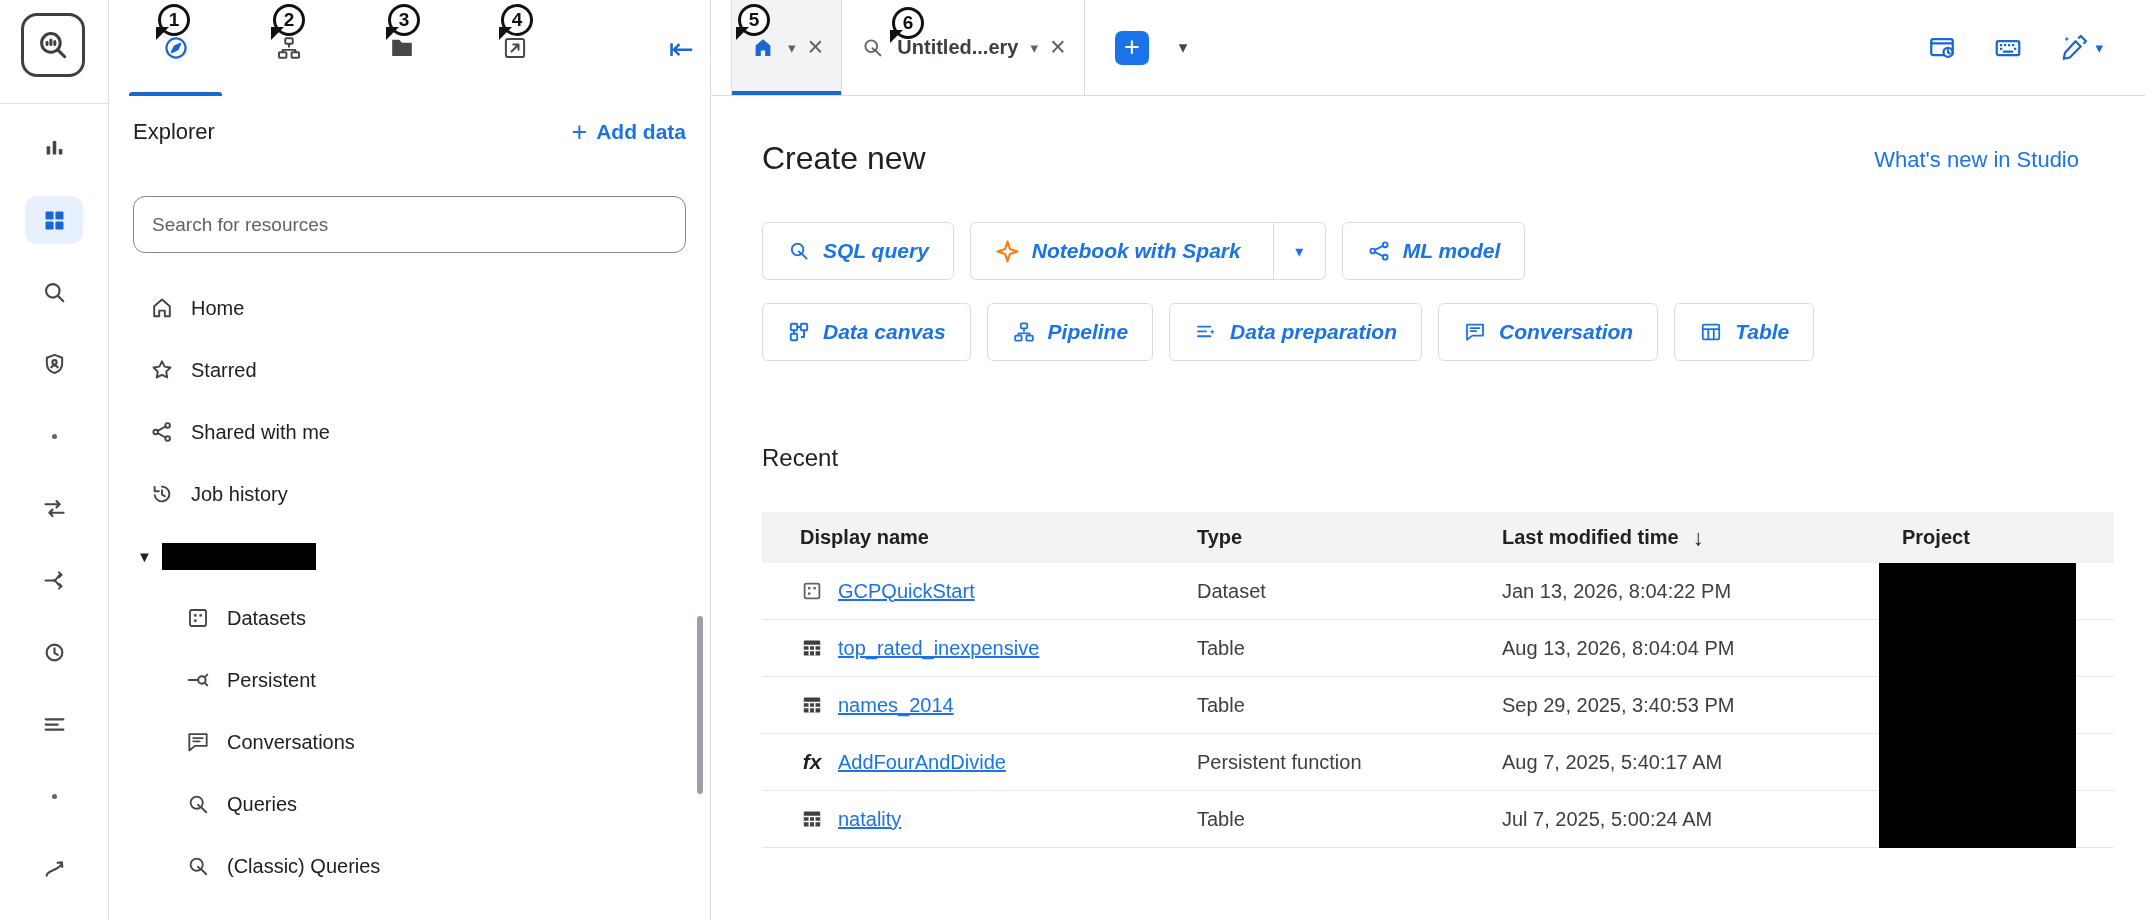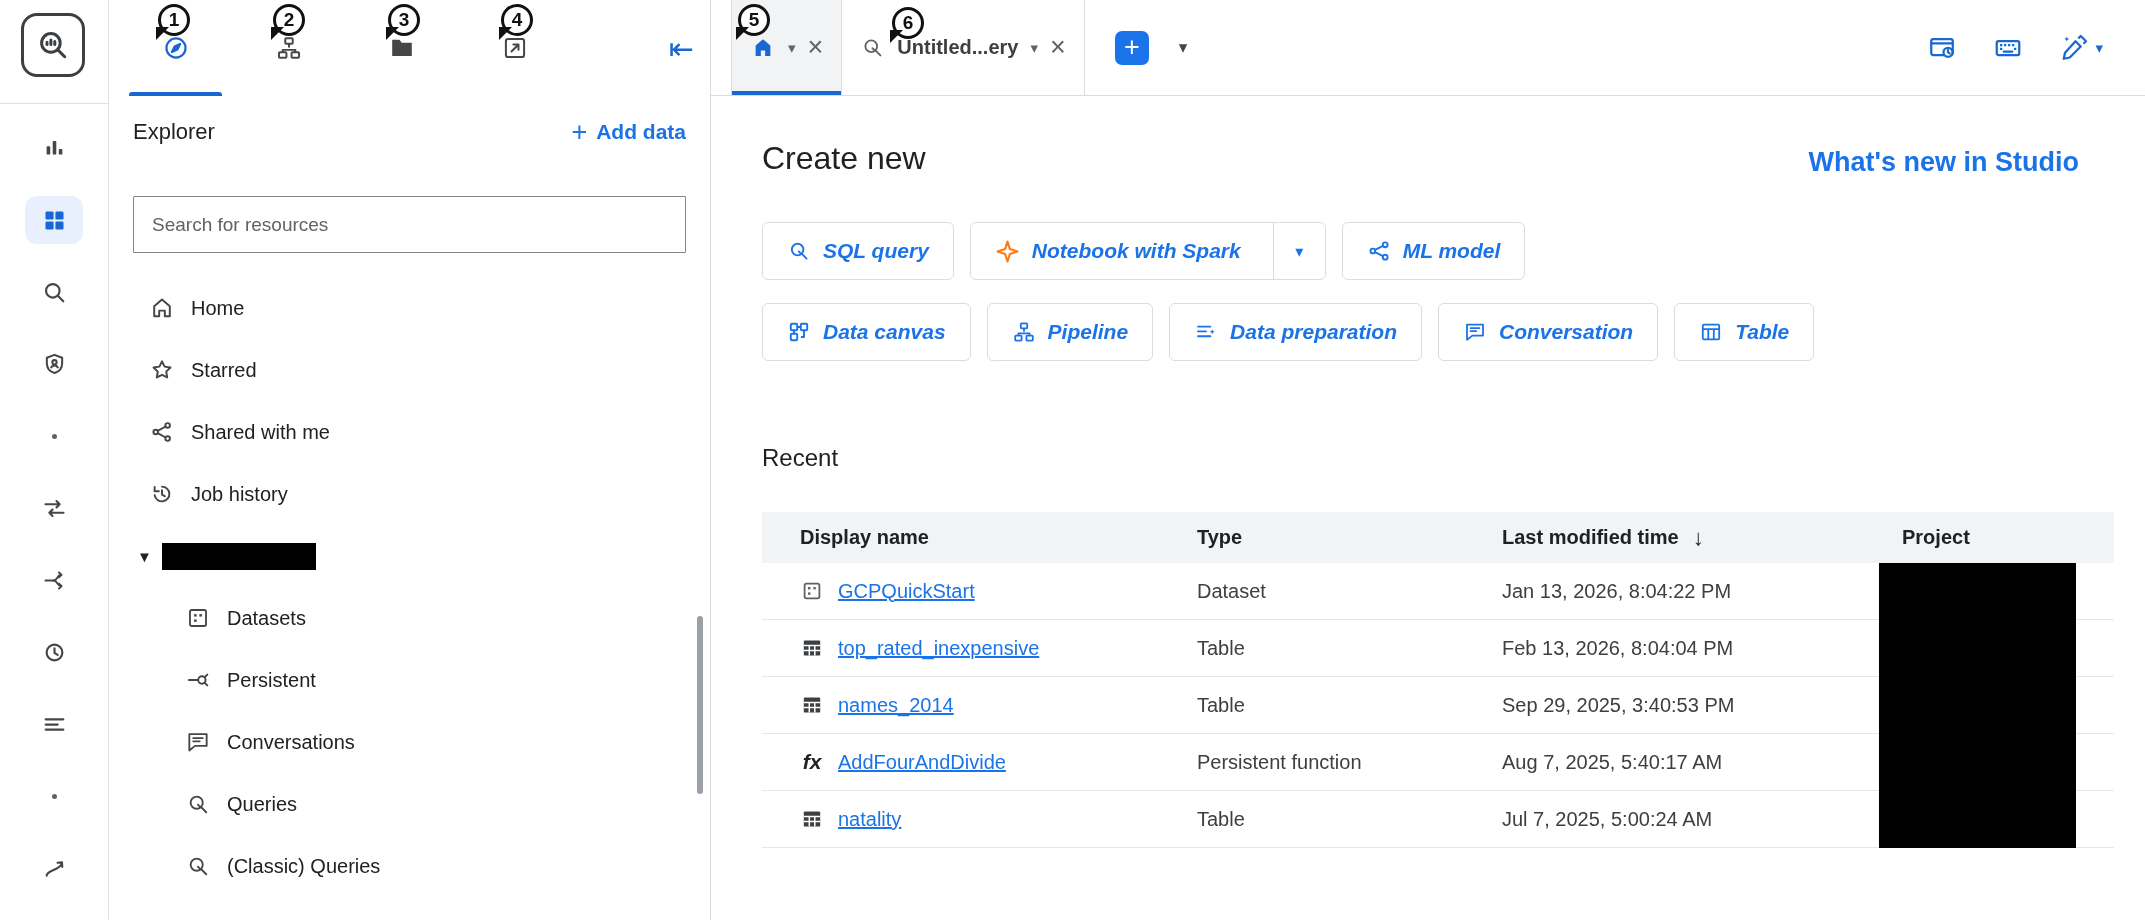--- a/index.html
+++ b/index.html
@@ -20,21 +20,21 @@
   
   .explorer { position:absolute; left:109px; top:0; width:602px; height:100%; background:#fff; border-right:1px solid #dadce0; }
   .etabs { position:absolute; top:0; left:10px; height:96px; display:flex; }
   .etab { width:113px; height:96px; display:flex; align-items:center; justify-content:center; position:relative; cursor:pointer; }
   .etab.active::after { content:''; position:absolute; bottom:0; left:10px; right:10px; height:4px; background:#1967d2; border-radius:3px 3px 0 0; }
   .collapse-btn { position:absolute; right:16px; top:0; height:96px; display:flex; align-items:center; font-size:30px; color:#1967d2; cursor:pointer; }
   .exp-header { position:absolute; top:106px; left:24px; right:24px; height:52px; display:flex; align-items:center; justify-content:space-between; }
   .exp-title { font-size:22px; color:#202124; }
   .add-data { display:flex; align-items:center; gap:9px; color:#1a73e8; font-size:21px; font-weight:700; background:none; border:none; cursor:pointer; font-family:inherit; }
   .add-data .plusg { font-size:27px; font-weight:400; line-height:1; }
-  .searchbox { position:absolute; top:196px; left:24px; right:24px; height:57px; border:1px solid #80868b; border-radius:1px; display:flex; align-items:center; padding:0 18px; background:#fff; }
+  .searchbox { position:absolute; top:196px; left:24px; right:24px; height:57px; border:1px solid #80868b; border-radius:12px; display:flex; align-items:center; padding:0 18px; background:#fff; }
   .searchbox input { border:none; outline:none; width:100%; font-size:19px; font-family:inherit; color:#202124; background:transparent; }
   .searchbox input::placeholder { color:#5f6368; }
   .tree { position:absolute; top:277px; left:0; right:0; }
   .titem { height:62px; display:flex; align-items:center; gap:16px; padding-left:40px; font-size:20px; color:#202124; cursor:pointer; }
   .titem.child { padding-left:76px; }
   .titem.project { padding-left:28px; gap:10px; }
   .chev { font-size:15px; color:#202124; line-height:1; }
   .redact-name { width:154px; height:27px; background:#000; }
   .escroll { position:absolute; right:7px; top:616px; width:6px; height:178px; background:#9aa0a6; border-radius:3px; cursor:pointer; }
 
@@ -48,21 +48,21 @@
   .tab .caretg { font-size:15px; color:#5f6368; }
   .tab .closeg { font-size:27px; color:#5f6368; line-height:1; }
   .newtab-btn { width:34px; height:34px; background:#1a73e8; border-radius:7px; color:#fff; font-size:27px; line-height:1; display:flex; align-items:center; justify-content:center; margin-left:30px; align-self:center; border:none; cursor:pointer; font-family:inherit; }
   .strip-caret { margin-left:30px; font-size:17px; color:#444746; align-self:center; cursor:pointer; }
   .strip-right { margin-left:auto; display:flex; align-items:center; gap:36px; padding-right:42px; }
   .strip-icon { display:flex; align-items:center; gap:6px; cursor:pointer; }
   .strip-icon .caretg { font-size:15px; color:#1967d2; }
 
   .create-row { position:absolute; top:140px; left:51px; right:66px; display:flex; justify-content:space-between; align-items:flex-start; }
   .h1 { font-size:32px; font-weight:400; color:#202124; }
-  .whats-new { font-size:27px; color:#1a73e8; font-weight:700; margin-top:7px; text-decoration:none; cursor:pointer; }
+  .whats-new { font-size:22px; color:#1a73e8; font-weight:400; margin-top:7px; text-decoration:none; cursor:pointer; }
   .btn-row { position:absolute; left:51px; display:flex; gap:16px; }
   .btn-row.r1 { top:222px; }
   .btn-row.r2 { top:303px; }
   .cbtn { height:58px; border:1px solid #dadce0; border-radius:6px; background:#fff; display:flex; align-items:center; gap:12px; padding:0 24px; color:#1a73e8; font-size:21px; font-weight:700; font-family:inherit; cursor:pointer;font-style:italic; }
   .cbtn.split { padding:0; }
   .cbtn.split .split-main { display:flex; align-items:center; gap:12px; padding:0 20px 0 24px; height:100%; }
   .cbtn.split .split-caret { width:52px; height:100%; border-left:1px solid #dadce0; display:flex; align-items:center; justify-content:center; font-size:16px; color:#1a73e8; }
 
   .recent-title { position:absolute; top:444px; left:51px; font-size:24px; font-weight:400; color:#202124; }
   .rtable { position:absolute; top:512px; left:51px; width:1352px; }
@@ -476,21 +476,21 @@
 
       <div class="trow">
         <div class="c1">
           <svg width="24" height="24" viewBox="0 0 24 24">
               <rect x="3.8" y="4.4" width="16.4" height="15.2" rx="1.2" fill="#3c4043"></rect>
               <path d="M3.8 9.4h16.4M9.3 9.4v10.2M14.8 9.4v10.2M3.8 14.4h16.4" stroke="#fff" stroke-width="1.5"></path>
             </svg>
           <a class="rowlink">top_rated_inexpensive</a>
         </div>
         <div class="c2">Table</div>
-        <div class="c3">Feb 13, 2026, 8:04:04 PM</div>
+        <div class="c3">Aug 13, 2026, 8:04:04 PM</div>
         <div class="c4"></div>
       </div>
 
       <div class="trow">
         <div class="c1">
           <svg width="24" height="24" viewBox="0 0 24 24">
               <rect x="3.8" y="4.4" width="16.4" height="15.2" rx="1.2" fill="#3c4043"></rect>
               <path d="M3.8 9.4h16.4M9.3 9.4v10.2M14.8 9.4v10.2M3.8 14.4h16.4" stroke="#fff" stroke-width="1.5"></path>
             </svg>
           <a class="rowlink">names_2014</a>

